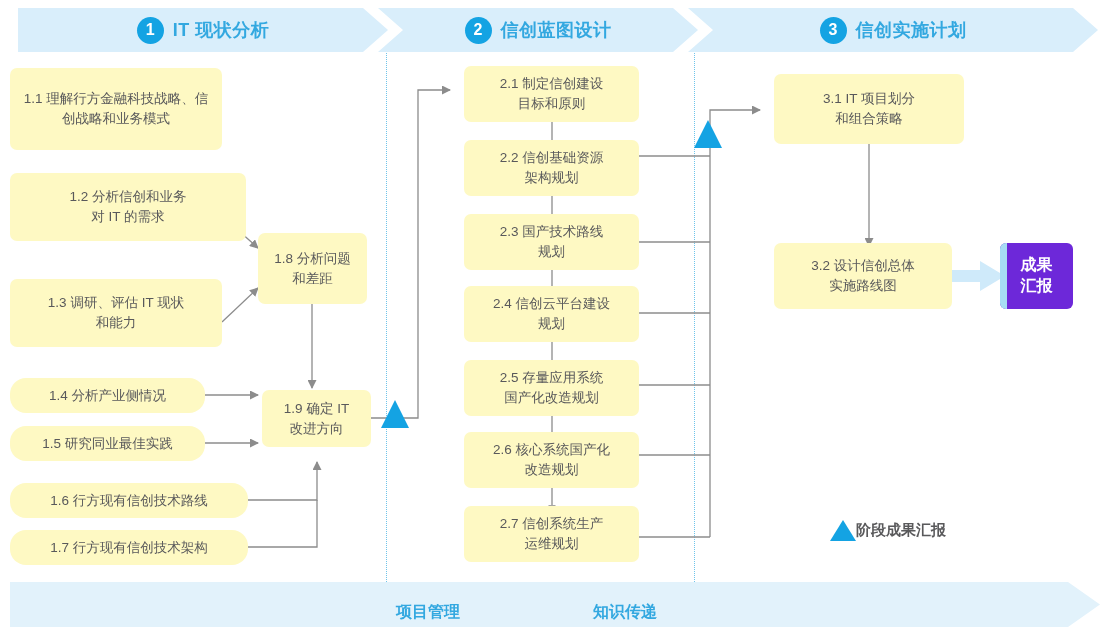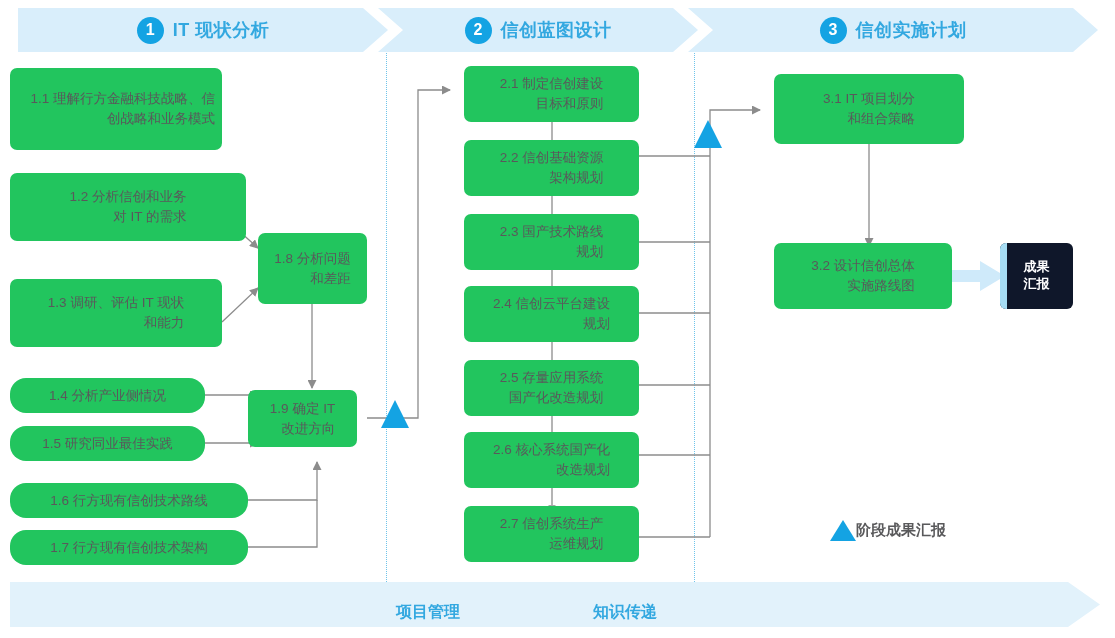--- a/index.html
+++ b/index.html
@@ -35,38 +35,38 @@
     display:flex;align-items:center;justify-content:center;
     line-height:1;
   }
   .phase-title{
     color:#33a8e0;font-size:18px;font-weight:bold;letter-spacing:.5px;
     white-space:nowrap;
   }
   
   .node{
     position:absolute;
-    background:#22c55e;
+    background:#fef9c3;
     border-radius:7px;
     color:#59595b;
     font-size:13.5px;
     line-height:1.45;
     display:flex;align-items:center;justify-content:center;
-    text-align:right;
+    text-align:center;
     padding:4px 7px;
     box-sizing:border-box;
   }
   .node.pill{border-radius:16px;}
   
   .result-badge{
     position:absolute;
-    background:#0f172a;
+    background:#6d28d9;
     border-radius:6px;
     color:#ffffff;
-    font-size:13px;font-weight:bold;line-height:1.3;
+    font-size:16px;font-weight:bold;line-height:1.3;
     display:flex;align-items:center;justify-content:center;
     text-align:center;
   }
   .result-badge .bar{
     position:absolute;left:0;top:0;bottom:0;width:7px;
     background:#a7ddf4;border-radius:6px 0 0 6px;
   }
   
   #wires{position:absolute;left:0;top:0;width:1115px;height:638px;pointer-events:none;}
   
@@ -179,21 +179,21 @@
   </svg>
 
   <div class="node" style="left:10px;top:68px;width:212px;height:82px;">1.1 理解行方金融科技战略、信创战略和业务模式</div>
   <div class="node" style="left:10px;top:173px;width:236px;height:68px;">1.2 分析信创和业务<br>对 IT 的需求</div>
   <div class="node" style="left:10px;top:279px;width:212px;height:68px;">1.3 调研、评估 IT 现状<br>和能力</div>
   <div class="node pill" style="left:10px;top:378px;width:195px;height:35px;">1.4 分析产业侧情况</div>
   <div class="node pill" style="left:10px;top:426px;width:195px;height:35px;">1.5 研究同业最佳实践</div>
   <div class="node pill" style="left:10px;top:483px;width:238px;height:35px;">1.6 行方现有信创技术路线</div>
   <div class="node pill" style="left:10px;top:530px;width:238px;height:35px;">1.7 行方现有信创技术架构</div>
   <div class="node" style="left:258px;top:233px;width:109px;height:71px;">1.8 分析问题<br>和差距</div>
-  <div class="node" style="left:248px;top:390px;width:109px;height:57px;">1.9 确定 IT<br>改进方向</div>
+  <div class="node" style="left:262px;top:390px;width:109px;height:57px;">1.9 确定 IT<br>改进方向</div>
 
   <div class="node" style="left:464px;top:66px;width:175px;height:56px;">2.1 制定信创建设<br>目标和原则</div>
   <div class="node" style="left:464px;top:140px;width:175px;height:56px;">2.2 信创基础资源<br>架构规划</div>
   <div class="node" style="left:464px;top:214px;width:175px;height:56px;">2.3 国产技术路线<br>规划</div>
   <div class="node" style="left:464px;top:286px;width:175px;height:56px;">2.4 信创云平台建设<br>规划</div>
   <div class="node" style="left:464px;top:360px;width:175px;height:56px;">2.5 存量应用系统<br>国产化改造规划</div>
   <div class="node" style="left:464px;top:432px;width:175px;height:56px;">2.6 核心系统国产化<br>改造规划</div>
   <div class="node" style="left:464px;top:506px;width:175px;height:56px;">2.7 信创系统生产<br>运维规划</div>
 
   <div class="node" style="left:774px;top:74px;width:190px;height:70px;">3.1 IT 项目划分<br>和组合策略</div>

